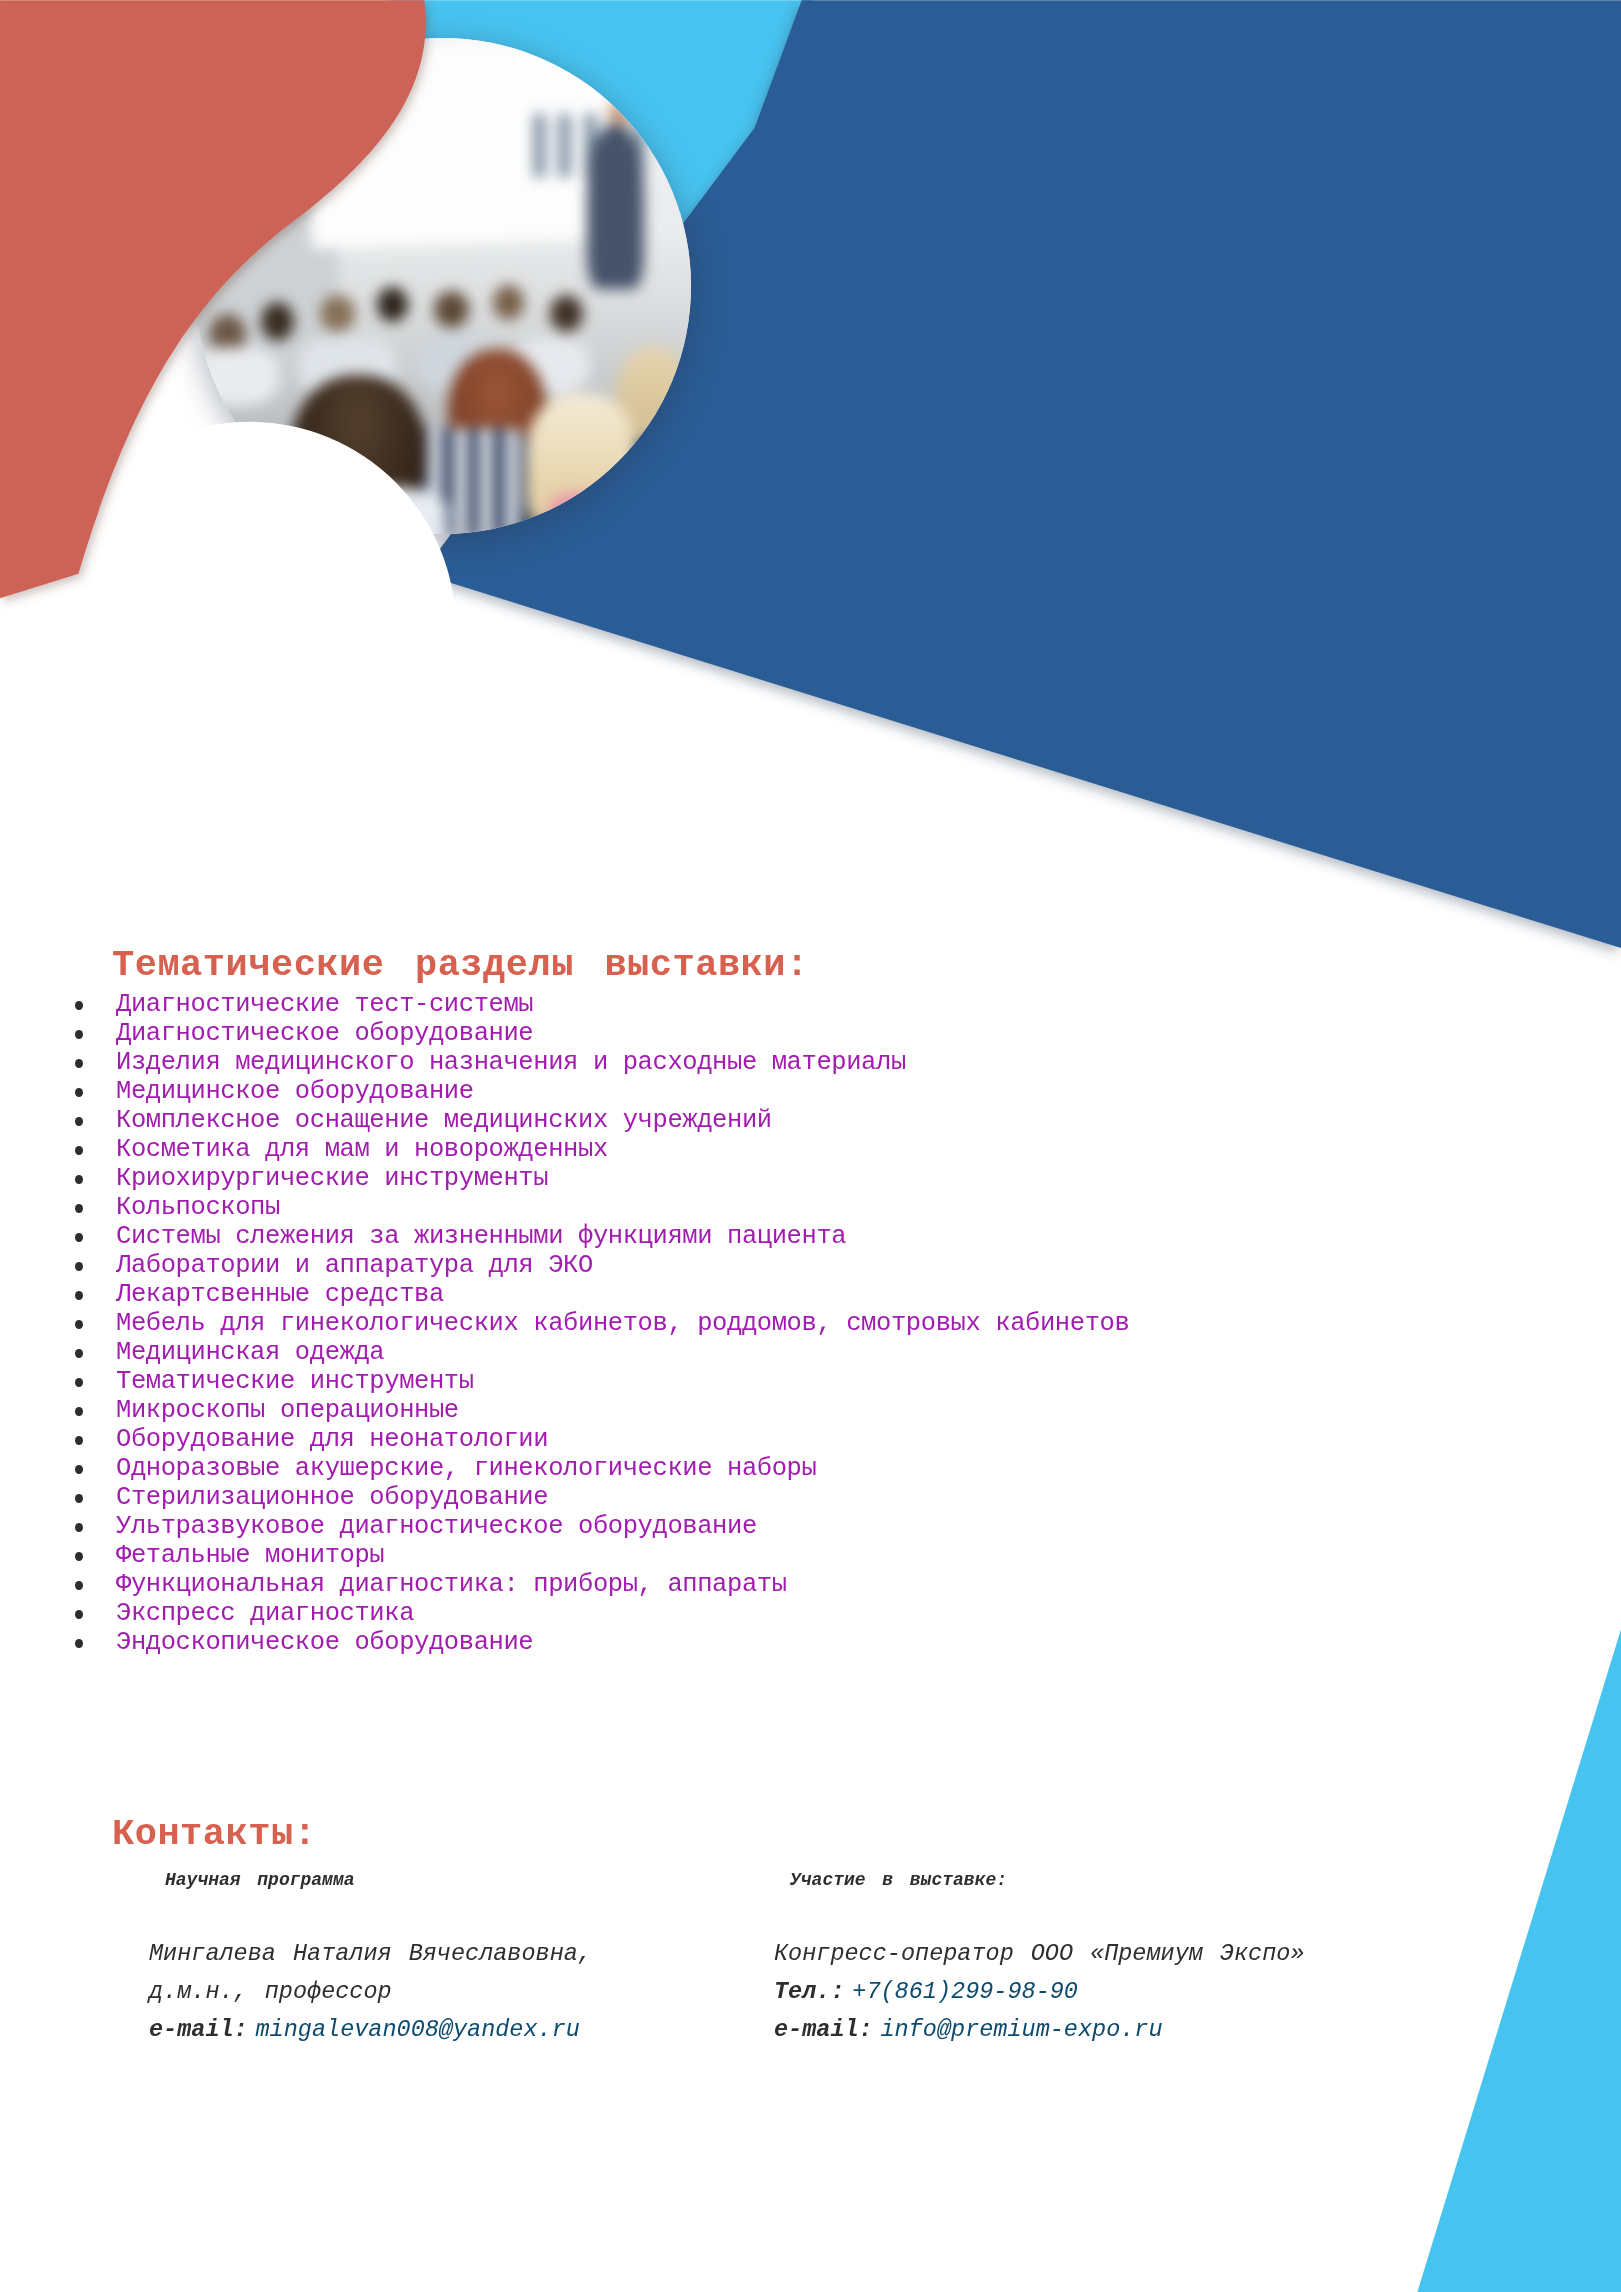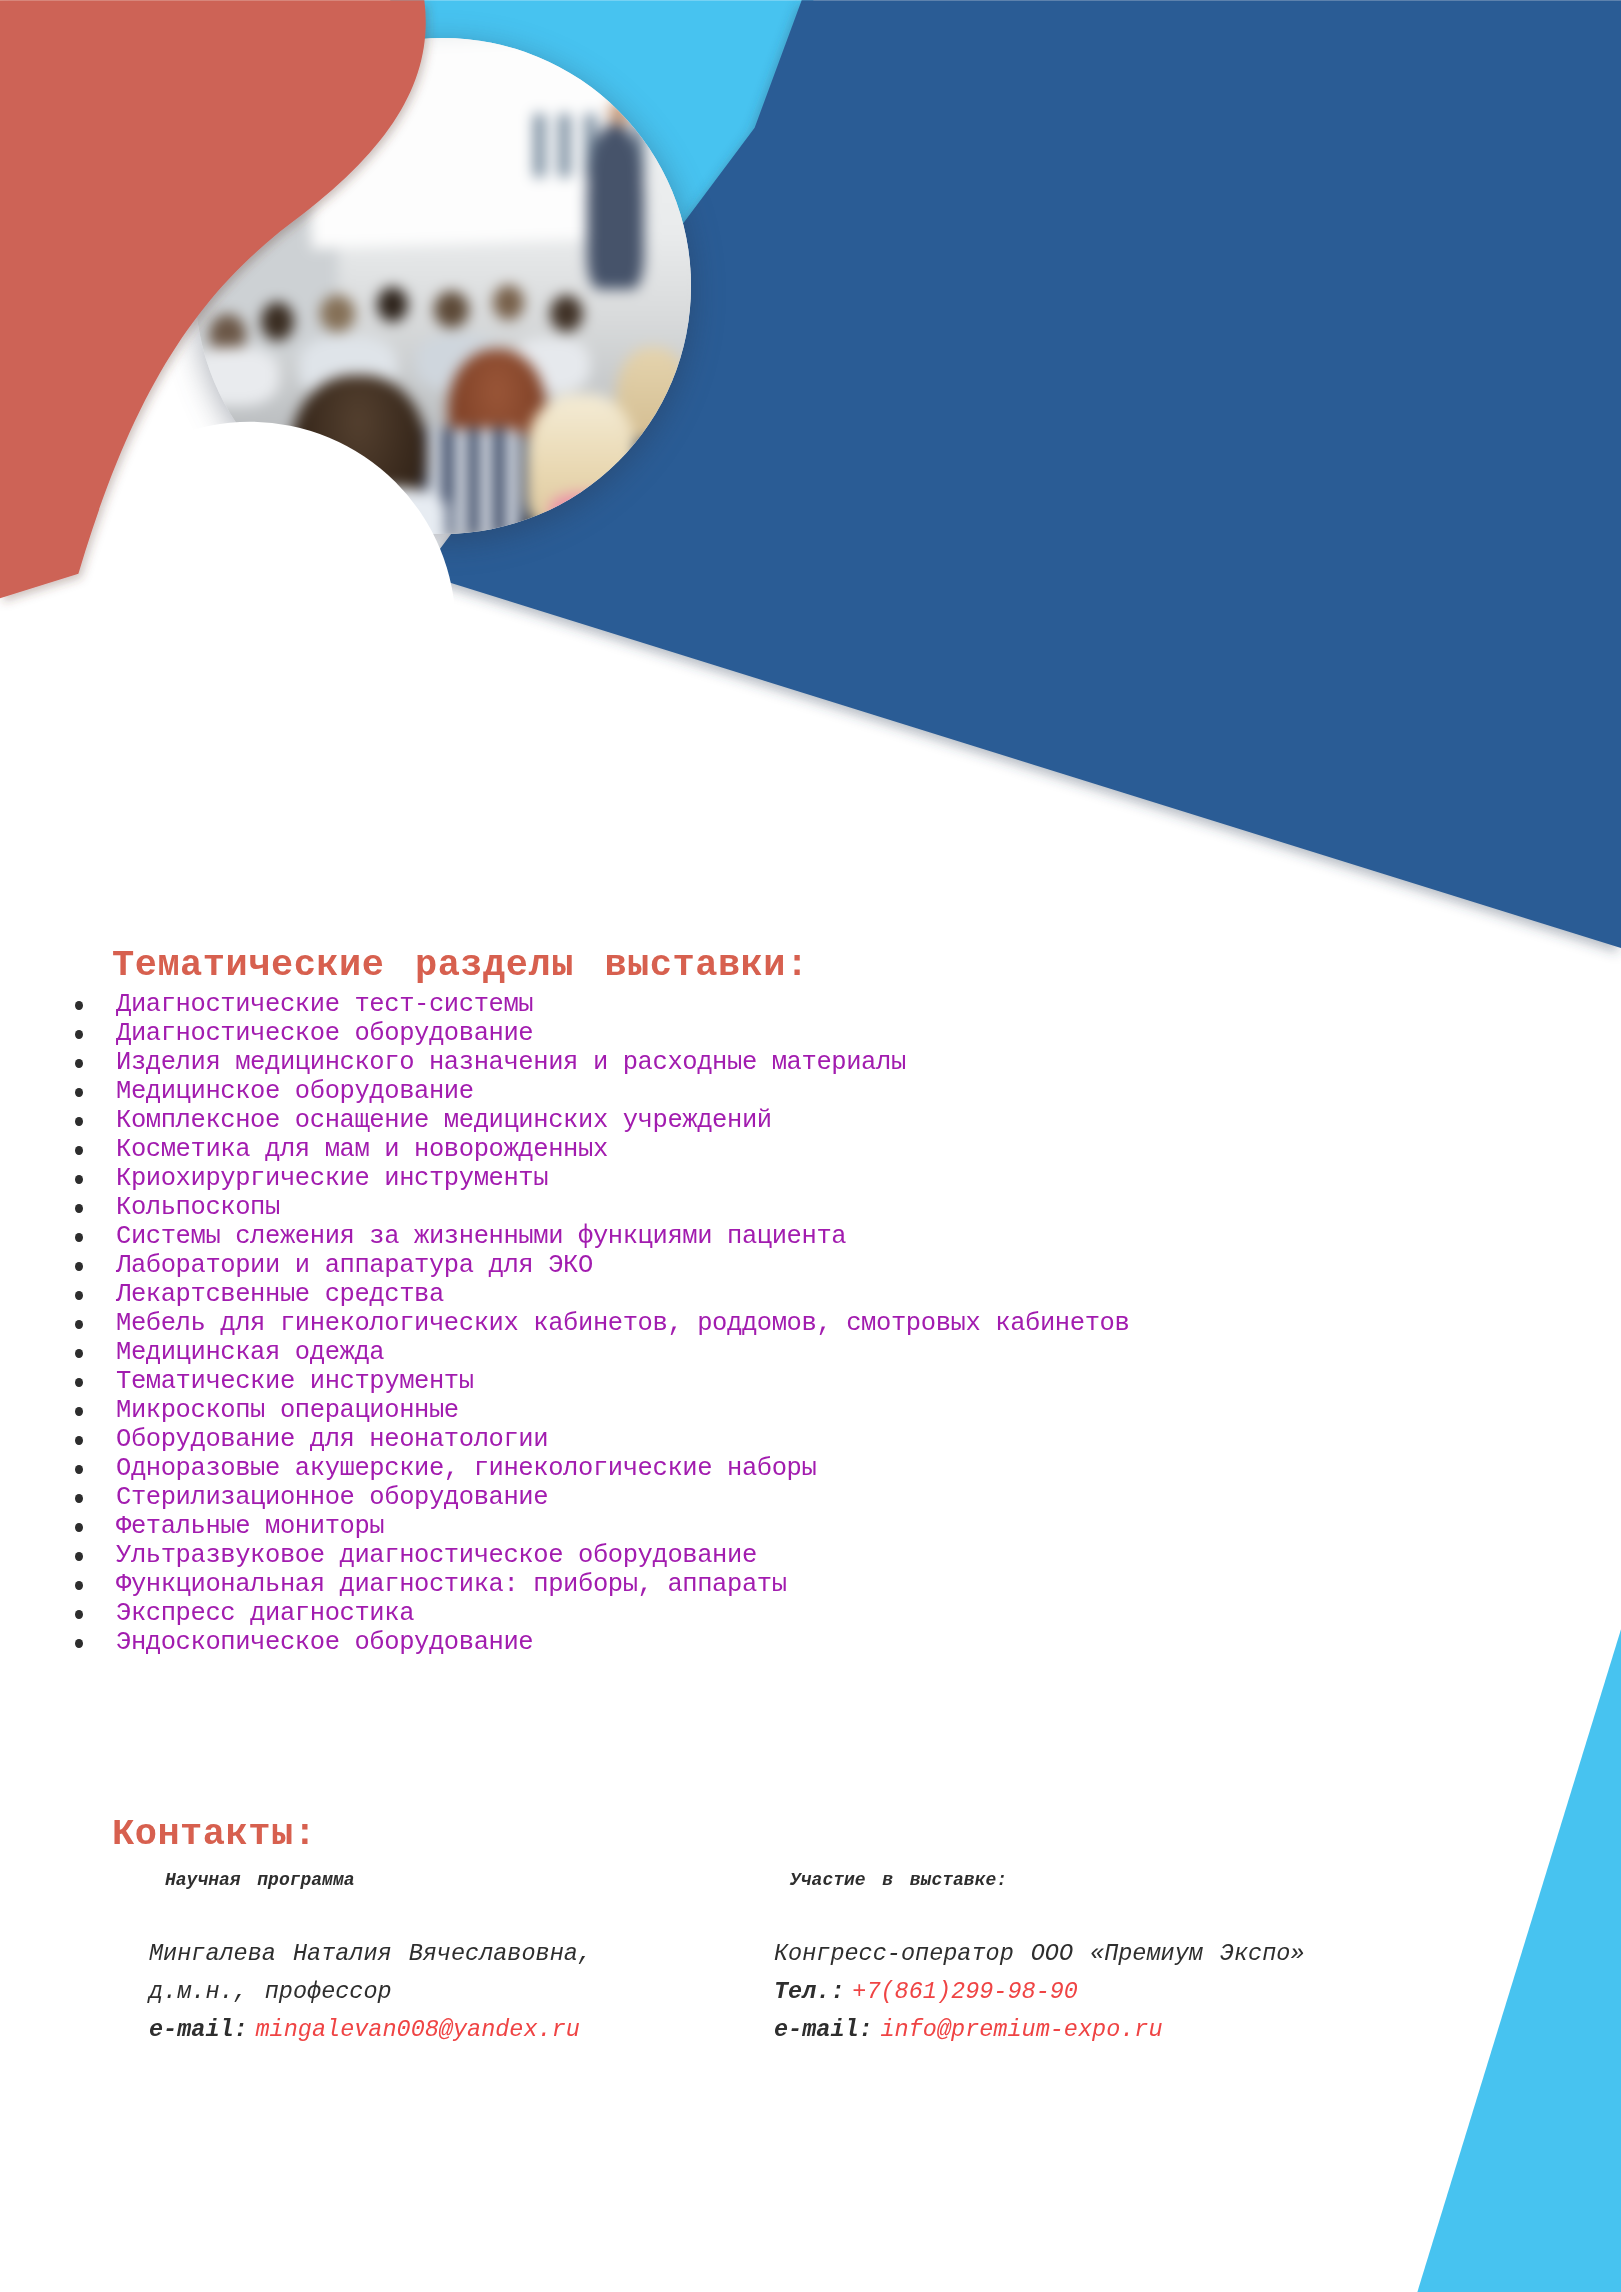--- a/index.html
+++ b/index.html
@@ -78,21 +78,21 @@
   .topics-list .dot{
     position:absolute;left:2px;top:10.8px;width:7.8px;height:8.8px;border-radius:50%;background:#2d2d2d;
   }
 
   .contact-col{position:absolute;color:#2e2e2e;font-style:italic;}
   #contact-left{left:149px;top:1870px;width:588px;}
   #contact-right{left:774px;top:1870px;width:608px;}
   .contact-title{font-size:18px;font-weight:bold;word-spacing:5.9px;margin:0 0 45px 16px;}
   .contact-line{font-size:23.5px;line-height:38px;margin:0;word-spacing:2.9px;white-space:nowrap;}
   .contact-line .lbl{font-weight:bold;margin-right:7.8px;}
-  .contact-line a{color:#ef4444;text-decoration:none;margin-top:15px;}
+  .contact-line a{color:#0c4a6e;text-decoration:none;margin-top:15px;}
 </style>
 </head>
 <body>
 
 <div class="page">
 
   <svg class="decor" viewBox="0 0 1654 2339" aria-hidden="true">
     <defs>
       <filter id="softsh" x="-30%" y="-30%" width="160%" height="160%">
         <feDropShadow dx="-3" dy="5" stdDeviation="6" flood-color="#37455c" flood-opacity="0.35"></feDropShadow>
@@ -220,25 +220,25 @@
       <li>
       <span class="dot"></span>
       <span>Одноразовые акушерские, гинекологические наборы</span>
     </li>
       <li>
       <span class="dot"></span>
       <span>Стерилизационное оборудование</span>
     </li>
       <li>
       <span class="dot"></span>
+      <span>Ультразвуковое диагностическое оборудование</span>
+    </li>
+      <li>
+      <span class="dot"></span>
       <span>Фетальные мониторы</span>
-    </li>
-      <li>
-      <span class="dot"></span>
-      <span>Ультразвуковое диагностическое оборудование</span>
     </li>
       <li>
       <span class="dot"></span>
       <span>Функциональная диагностика: приборы, аппараты</span>
     </li>
       <li>
       <span class="dot"></span>
       <span>Экспресс диагностика</span>
     </li>
       <li>

